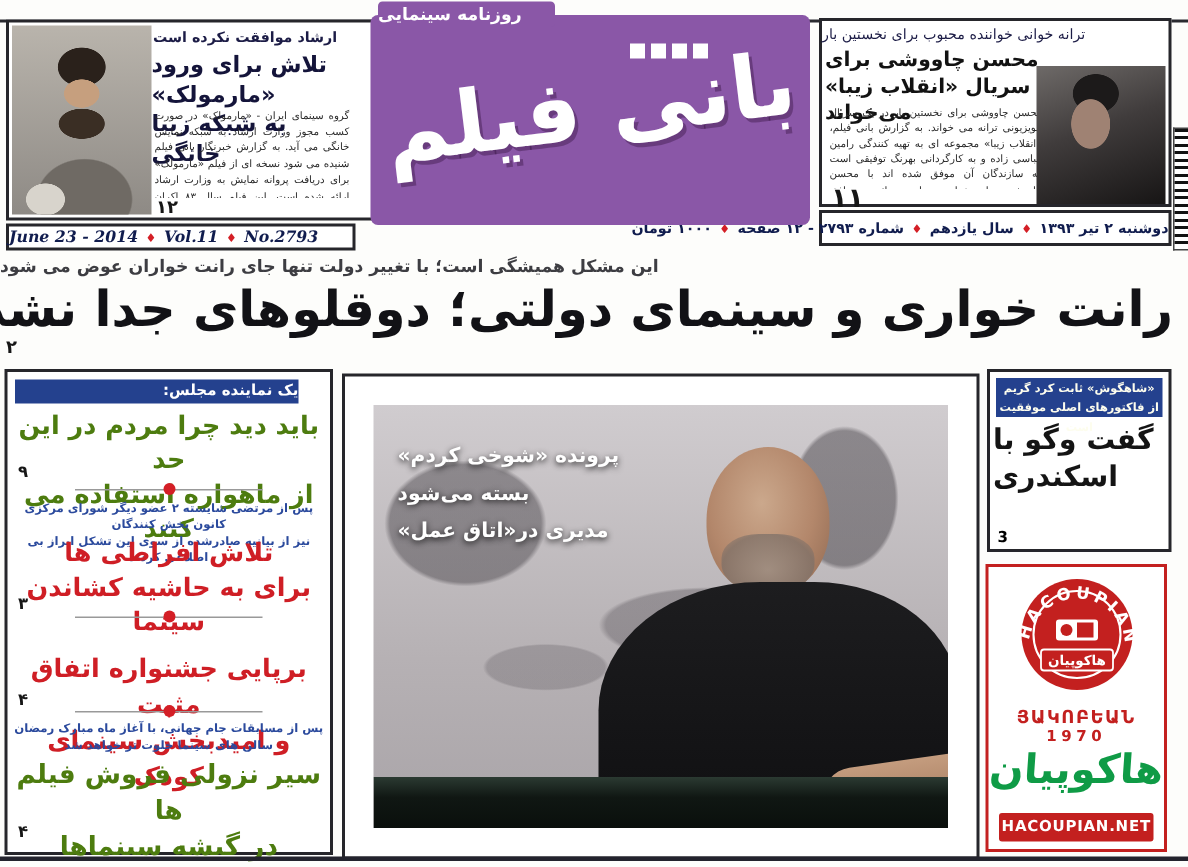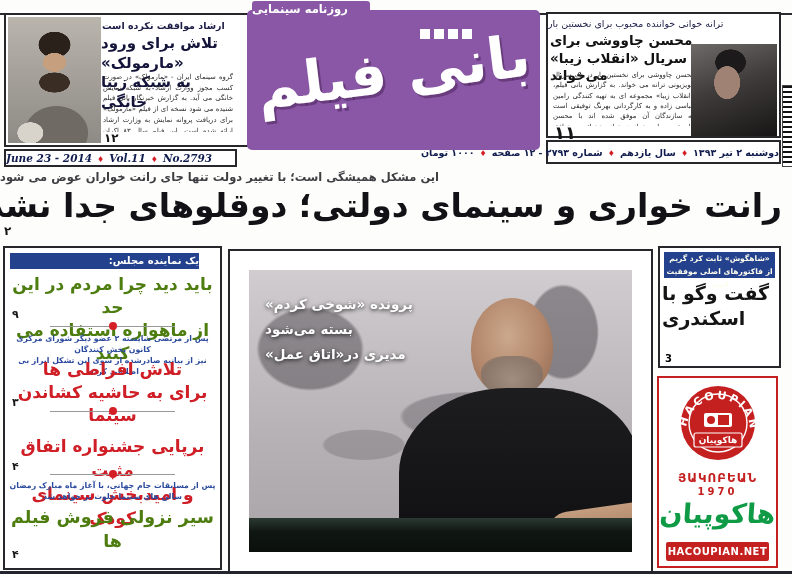--- a/index.html
+++ b/index.html
@@ -200,20 +200,21 @@
   </div>
   <div class="lc-page" style="top:212px;">۴</div>
   <div class="lc-div" style="top:226px;"></div>
 
   <div class="lc-kicker rtl" style="top:233px;">
     <div>پس از مسابقات جام جهانی، با آغاز ماه مبارک رمضان</div>
     <div>سالن های سینما خلوت تر خواهد شد</div>
   </div>
   <div class="lc-h lc-black rtl" style="top:257px;font-size:17.5px;line-height:24px;">
     <div>سیر نزولی فروش فیلم ها</div>
+    <div>در گیشه سینماها</div>
   </div>
   <div class="lc-page" style="top:300px;">۴</div>
 </div>
 
 <div id="box-photo" class="abs box">
   <div id="photo-main">
     <div id="man-head"></div>
     <div id="man-beard"></div>
     <div id="man-shirt"></div>
     <div id="man-arm"></div>

